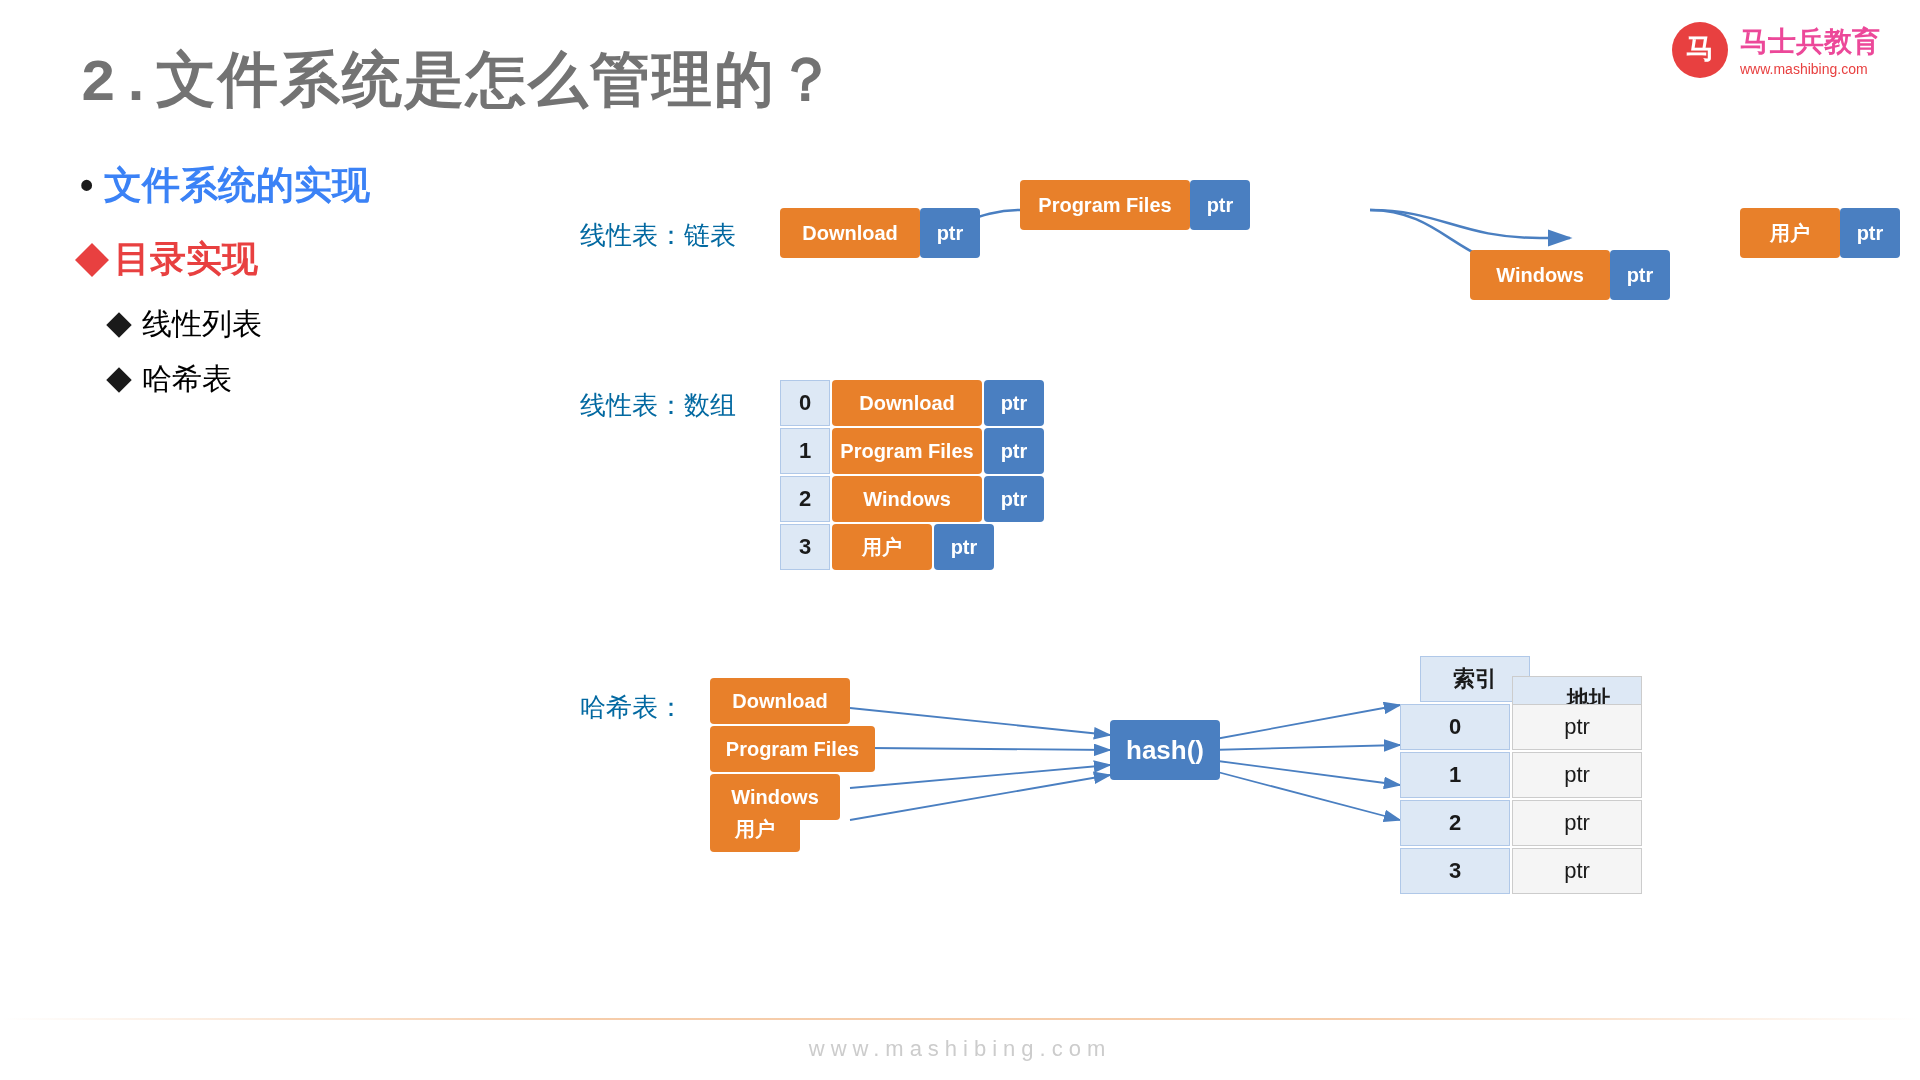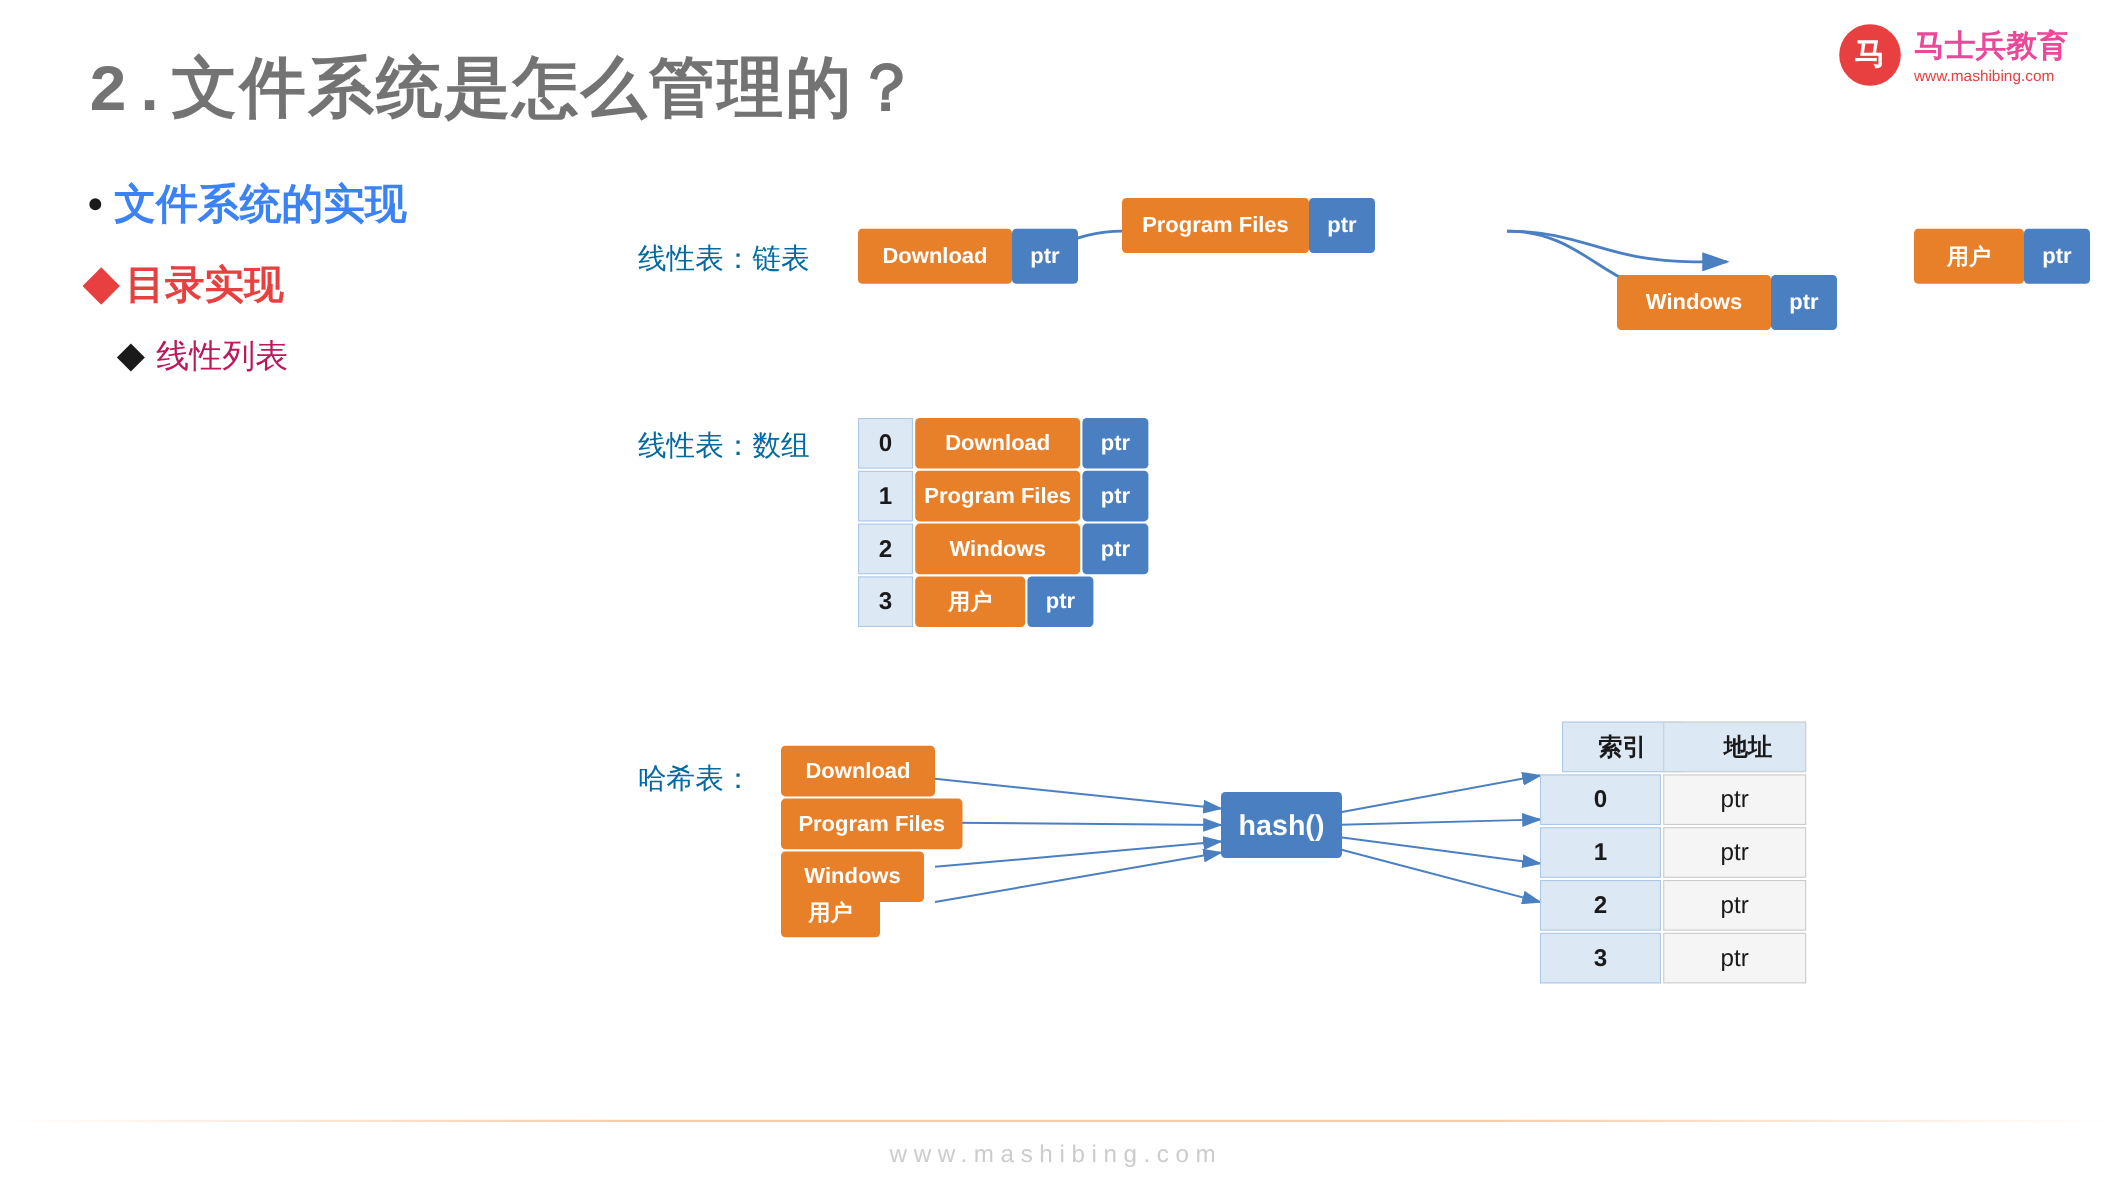--- a/index.html
+++ b/index.html
@@ -86,21 +86,21 @@
       flex-shrink: 0;
     }
     .sub-items {
       margin-left: 30px;
     }
     .sub-item {
       display: flex;
       align-items: center;
       gap: 14px;
       font-size: 30px;
-      color: #be185d;
+      color: #000000;
       margin-bottom: 14px;
     }
     .diamond-black {
       width: 18px;
       height: 18px;
       background: #1a1a1a;
       transform: rotate(45deg);
       display: inline-block;
       flex-shrink: 0;
     }
@@ -234,20 +234,24 @@
   <div class="section-title">文件系统的实现</div>
   <div class="highlight-title">
     <div class="diamond-red"></div>
     <span>目录实现</span>
   </div>
   <div class="sub-items">
     <div class="sub-item">
       <div class="diamond-black"></div>
       <span>线性列表</span>
     </div>
+    <div class="sub-item">
+      <div class="diamond-black"></div>
+      <span>哈希表</span>
+    </div>
   </div>
 </div>
 
 <div class="diagram-area">
 
   <svg class="arrows-svg" viewBox="0 0 1260 840" xmlns="http://www.w3.org/2000/svg">
     <defs>
       <marker id="arrowhead" markerWidth="10" markerHeight="7" refX="9" refY="3.5" orient="auto">
         <polygon points="0 0, 10 3.5, 0 7" fill="#4a7fc1"></polygon>
       </marker>
@@ -327,21 +331,21 @@
   <div class="section-label" style="top: 540px; left: 0px;">哈希表：</div>
 
   <div class="hash-input-item" style="top: 528px; left: 130px; width: 140px; height: 46px;">Download</div>
   <div class="hash-input-item" style="top: 576px; left: 130px; width: 165px; height: 46px;">Program Files</div>
   <div class="hash-input-item" style="top: 624px; left: 130px; width: 130px; height: 46px;">Windows</div>
   <div class="hash-input-item" style="top: 656px; left: 130px; width: 90px; height: 46px;">用户</div>
 
   <div class="blue-box" style="top: 570px; left: 530px; width: 110px; height: 60px; font-size: 26px;">hash()</div>
 
   <div class="index-cell" style="top: 506px; left: 840px; width: 110px; height: 46px; background:#dde8f5; font-weight:700;">索引</div>
-  <div class="value-cell" style="top: 506px; left: 932px; width: 130px; height: 46px; background:#dde8f5; font-weight:700;padding-left:24px;">地址</div>
+  <div class="value-cell" style="top: 526px; left: 932px; width: 130px; height: 46px; background:#dde8f5; font-weight:700;padding-left:24px;">地址</div>
 
   <div class="index-cell" style="top: 554px; left: 820px; width: 110px; height: 46px;">0</div>
   <div class="value-cell" style="top: 554px; left: 932px; width: 130px; height: 46px;">ptr</div>
 
   <div class="index-cell" style="top: 602px; left: 820px; width: 110px; height: 46px;">1</div>
   <div class="value-cell" style="top: 602px; left: 932px; width: 130px; height: 46px;">ptr</div>
 
   <div class="index-cell" style="top: 650px; left: 820px; width: 110px; height: 46px;">2</div>
   <div class="value-cell" style="top: 650px; left: 932px; width: 130px; height: 46px;">ptr</div>
 

